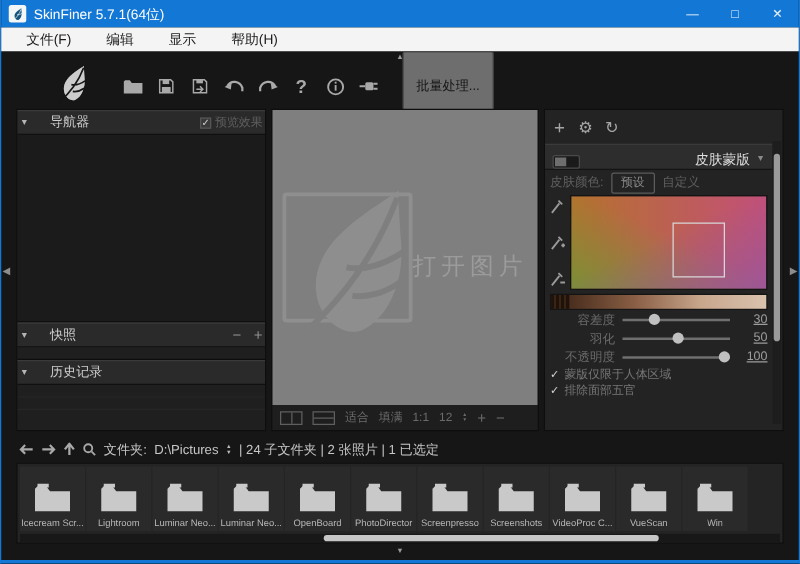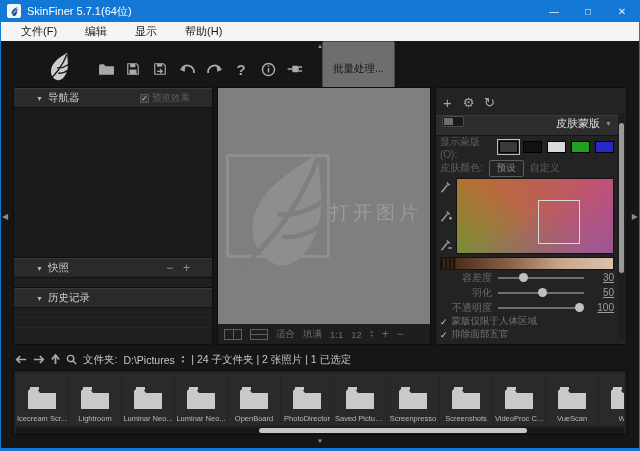--- a/index.html
+++ b/index.html
@@ -25,21 +25,21 @@
   .toolbar { height:36px; display:flex; align-items:center; gap:7px; padding-left:30px; }
   .tb-logo { margin-right:16px; }
   .tb-icon { width:20px; height:20px; display:flex; align-items:center; justify-content:center; color:#a9a9a9; font-size:14px; }
   .btn-batch { margin-left:10px; background:#6e6e6e; color:#151515; border:1px solid #4a4a4a; border-radius:2px; font-size:10.5px; padding:20px 10px; }
 
   .main { height:258px; display:flex; gap:4px; }
 
   
   .left-panel { width:200px; background:#1d1d1d; border:1px solid #0e0e0e; display:flex; flex-direction:column; }
   .phead { height:20px; background:#2a2a2a; border-top:1px solid #3a3a3a; border-bottom:1px solid #101010;
-    display:flex; align-items:center; font-size:10.5px; color:#cfcfcf; padding:0 22px; gap:5px; }
+    display:flex; align-items:center; font-size:10.5px; color:#cfcfcf; padding:0 2px; gap:17px; }
   .phead .tri { font-size:7px; color:#b5b5b5; }
   .nav-body { height:150px; background:#1b1b1b; border-bottom:1px solid #0d0d0d; }
   .snap-body { height:10px; background:#1f1f1f; border-bottom:1px solid #0d0d0d; }
   .hist-body { flex:1; background:#1f1f1f; }
   .hist-line { height:10px; border-bottom:1px solid #262626; }
   .chk-mini { display:flex; align-items:center; gap:3px; margin-left:auto; color:#5f5f5f; font-size:9.5px; }
   .chk-box { width:9px; height:9px; background:#3a3a3a; border:1px solid #555; font-size:8px; line-height:8px; color:#cfcfcf; text-align:center; }
   .pm { margin-left:auto; display:flex; gap:10px; color:#8f8f8f; font-size:12px; }
 
   
@@ -54,21 +54,21 @@
   .vicon.h { flex-direction:column; } .vicon.h div { border-right:none; border-bottom:1px solid #5f5f5f; } .vicon.h div:last-child { border-bottom:none; }
   .spin { display:flex; flex-direction:column; font-size:4px; line-height:4px; color:#6b6b6b; }
 
   
   .right-panel { width:192px; background:#232323; border:1px solid #0e0e0e; position:relative; overflow:hidden; padding:3px 12px 0 4px; font-size:10px; }
   .preset-row { height:22px; display:flex; align-items:center; gap:6px; }
   .dropdown { flex:1; height:18px; background:#2e2e2e; border:1px solid #454545; color:#9b9b9b; display:flex; align-items:center; justify-content:center; gap:18px; font-size:10px; }
   .dd-tri { font-size:7px; color:#8a8a8a; }
   .ricon { color:#a5a5a5; font-size:13px; width:15px; text-align:center; }
   .mask-head { height:21px; margin:2px -4px 0 -4px; padding:0 6px; background:#2d2d2d; border-top:1px solid #3a3a3a; border-bottom:1px solid #141414;
-    display:flex; align-items:flex-start; }
+    display:flex; align-items:flex-end; }
   .toggle { width:22px; height:11px; background:#1a1a1a; border:1px solid #4a4a4a; border-radius:2px; position:relative; }
   .toggle::after { content:""; position:absolute; left:1px; top:1px; width:9px; height:7px; background:#6e6e6e; }
   .mask-title { margin-left:auto; color:#dcdcdc; font-size:11px; display:flex; gap:5px; align-items:center; }
   .swrow { height:22px; display:flex; align-items:center; gap:5px; color:#5f5f5f; }
   .sw { width:20px; height:12px; border:1px solid #000; }
   .sw.sel { outline:1px solid #bdbdbd; outline-offset:1px; }
   .skinrow { height:20px; display:flex; align-items:center; gap:6px; color:#5f5f5f; }
   .btn-o { border:1px solid #5c5c5c; color:#8a8a8a; padding:1px 7px; border-radius:2px; font-size:9.5px; }
   .picker { height:76px; display:flex; gap:3px; }
   .dropcol { width:13px; display:flex; flex-direction:column; justify-content:space-between; padding:2px 0; }
@@ -285,28 +285,20 @@
           <span class="ricon">⚙</span>
           <span class="ricon">↻</span>
         </div>
         <div class="mask-head">
           <span class="toggle"></span>
           <span class="mask-title">
             <span>皮肤蒙版</span>
             <span class="dd-tri">▼</span>
           </span>
         </div>
-        <div class="swrow">
-          <span>显示蒙版(O):</span>
-          <span class="sw sel" style="background:#3a3a3a;"></span>
-          <span class="sw" style="background:#111111;"></span>
-          <span class="sw" style="background:#d9d9d9;"></span>
-          <span class="sw" style="background:#1fa11f;"></span>
-          <span class="sw" style="background:#2929c9;"></span>
-        </div>
         <div class="skinrow">
           <span>皮肤颜色:</span>
           <span class="btn-o">预设</span>
           <span>自定义</span>
         </div>
         <div class="picker">
           <div class="dropcol">
             <svg width="12" height="14" viewBox="0 0 16 18">
                 <path d="M2,16 L10,6 M9,3 l4,4" stroke="#9a9a9a" stroke-width="2" fill="none"></path>
               </svg>
@@ -429,26 +421,20 @@
         <div class="fcell">
             <svg width="32" height="26" viewBox="0 0 32 26">
               <use href="#folder-shape" fill="#c9c9c9"></use>
             </svg>
             <span class="flabel">PhotoDirector</span>
           </div>
         <div class="fcell">
             <svg width="32" height="26" viewBox="0 0 32 26">
               <use href="#folder-shape" fill="#c9c9c9"></use>
             </svg>
-            <span class="flabel">Saved Pictures</span>
-          </div>
-        <div class="fcell">
-            <svg width="32" height="26" viewBox="0 0 32 26">
-              <use href="#folder-shape" fill="#c9c9c9"></use>
-            </svg>
             <span class="flabel">Screenpresso</span>
           </div>
         <div class="fcell">
             <svg width="32" height="26" viewBox="0 0 32 26">
               <use href="#folder-shape" fill="#c9c9c9"></use>
             </svg>
             <span class="flabel">Screenshots</span>
           </div>
         <div class="fcell">
             <svg width="32" height="26" viewBox="0 0 32 26">

